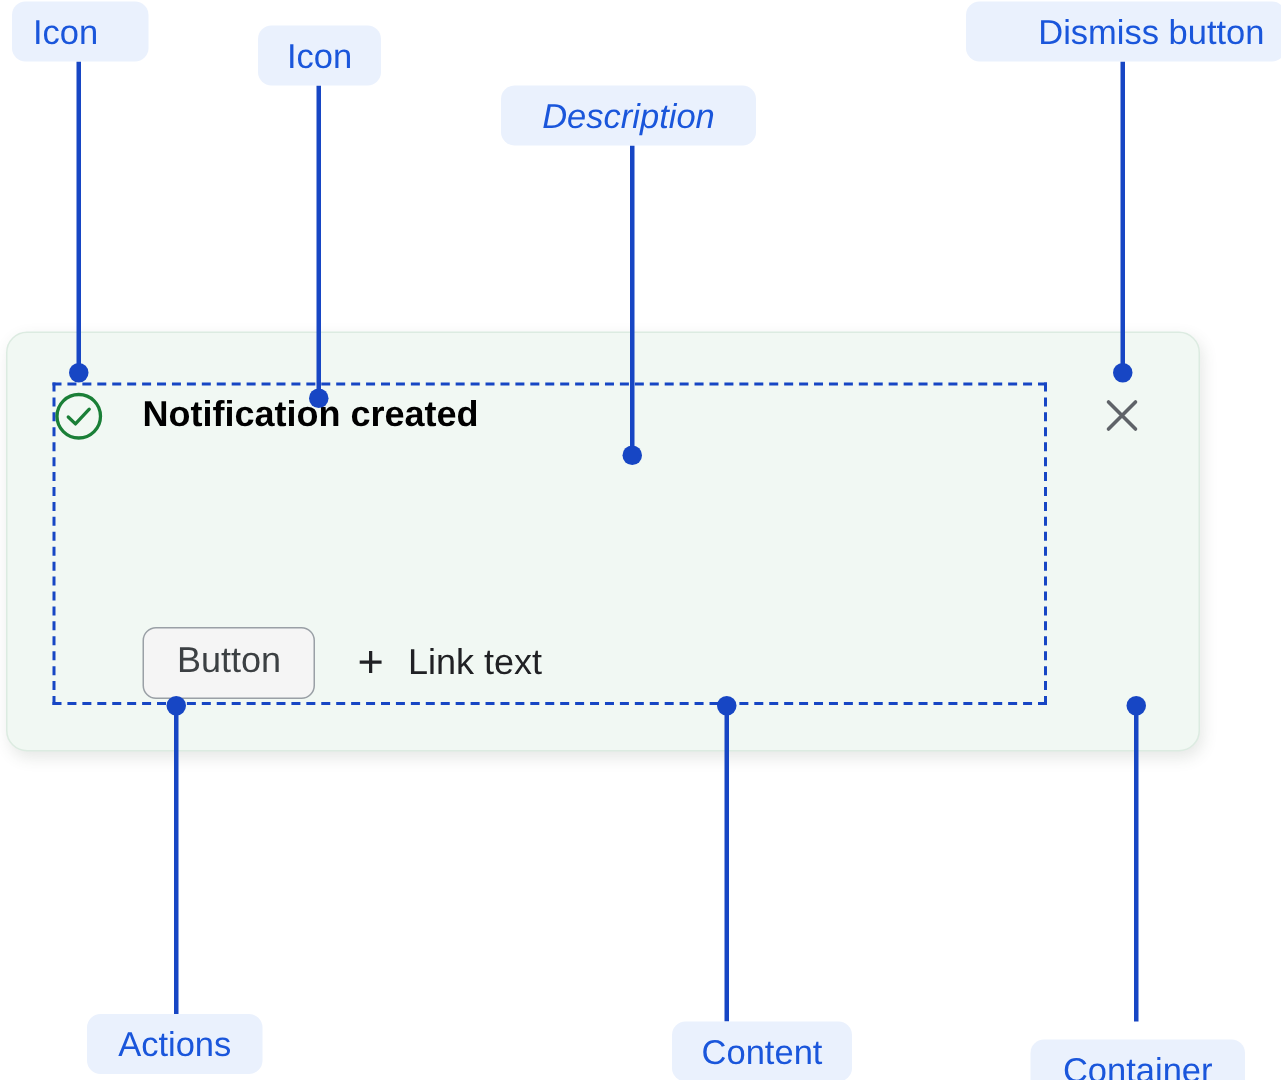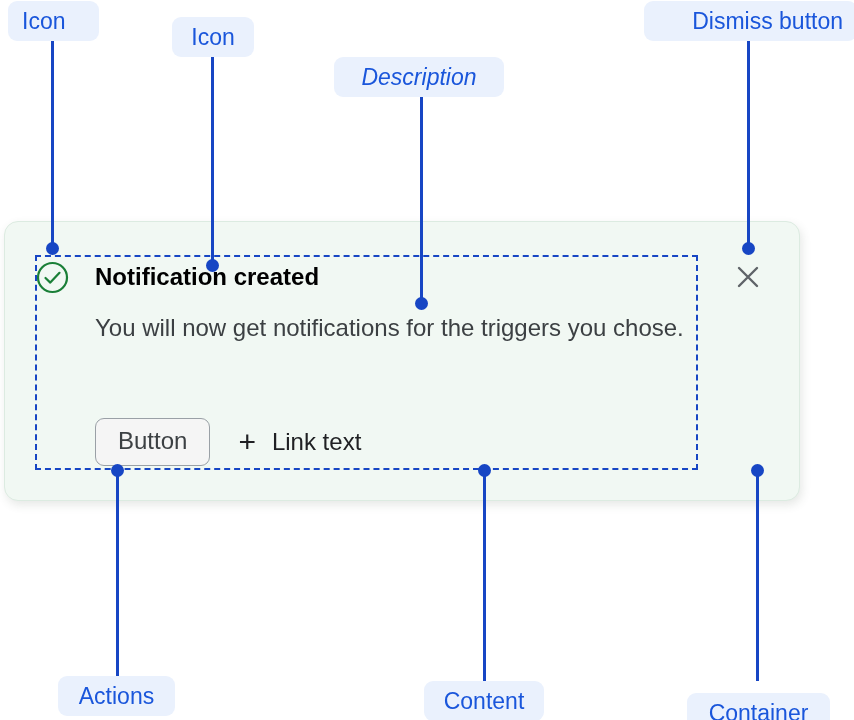--- a/index.html
+++ b/index.html
@@ -162,21 +162,20 @@
 
   <div id="success-icon">
     <svg width="33" height="33" viewBox="0 0 33 33" aria-hidden="true">
       <circle cx="16.5" cy="16.5" r="14.5" fill="none" stroke="#1a7f37" stroke-width="2.2"></circle>
       <path d="M9.5 17 L14.3 21.6 L23.5 11.8" fill="none" stroke="#1a7f37" stroke-width="2.2" stroke-linecap="round" stroke-linejoin="round"></path>
     </svg>
   </div>
 
   <div id="notification-title">Notification created</div>
 
-  <div id="notification-description">You will now get notifications for the triggers you chose.</div>
 
   <div id="actions-row">
     <button id="action-button">Button</button>
     <div id="action-link-group">
       <span id="plus-icon">+</span>
       <span id="action-link">Link text</span>
     </div>
   </div>
 
   <div id="dismiss-button">
@@ -196,19 +195,19 @@
       <div class="dot" style="left: 414.5px; top: 296.5px;"></div>
       <div class="anno-badge" style="left: 334px; top: 57px; min-width: 170px; height: 40px; text-align: center; font-style: italic;">Description</div>
       <div class="leader" style="left: 747px; top: 41px; height: 207px;"></div>
       <div class="dot" style="left: 741.5px; top: 241.5px;"></div>
       <div class="anno-badge" style="left: 644px; top: 1px; min-width: 213px; height: 40px; text-align: right; padding-left: 16px;">Dismiss button</div>
       <div class="leader" style="left: 116px; top: 470px; height: 206px;"></div>
       <div class="dot" style="left: 110.5px; top: 463.5px;"></div>
       <div class="anno-badge" style="left: 58px; top: 676px; min-width: 117px; height: 40px; text-align: center;">Actions</div>
       <div class="leader" style="left: 483px; top: 470px; height: 211px;"></div>
       <div class="dot" style="left: 477.5px; top: 463.5px;"></div>
-      <div class="anno-badge" style="left: 424px; top: 681px; min-width: 120px; height: 40px; text-align: center;">Content</div>
+      <div class="anno-badge" style="left: 448px; top: 681px; min-width: 120px; height: 40px; text-align: center;">Content</div>
       <div class="leader" style="left: 756px; top: 470px; height: 211px;"></div>
       <div class="dot" style="left: 750.5px; top: 463.5px;"></div>
       <div class="anno-badge" style="left: 687px; top: 681px; min-width: 143px; height: 40px; text-align: center; margin-top: 12px;">Container</div>
     </div>
 
 </div>
 
 </body></html>

